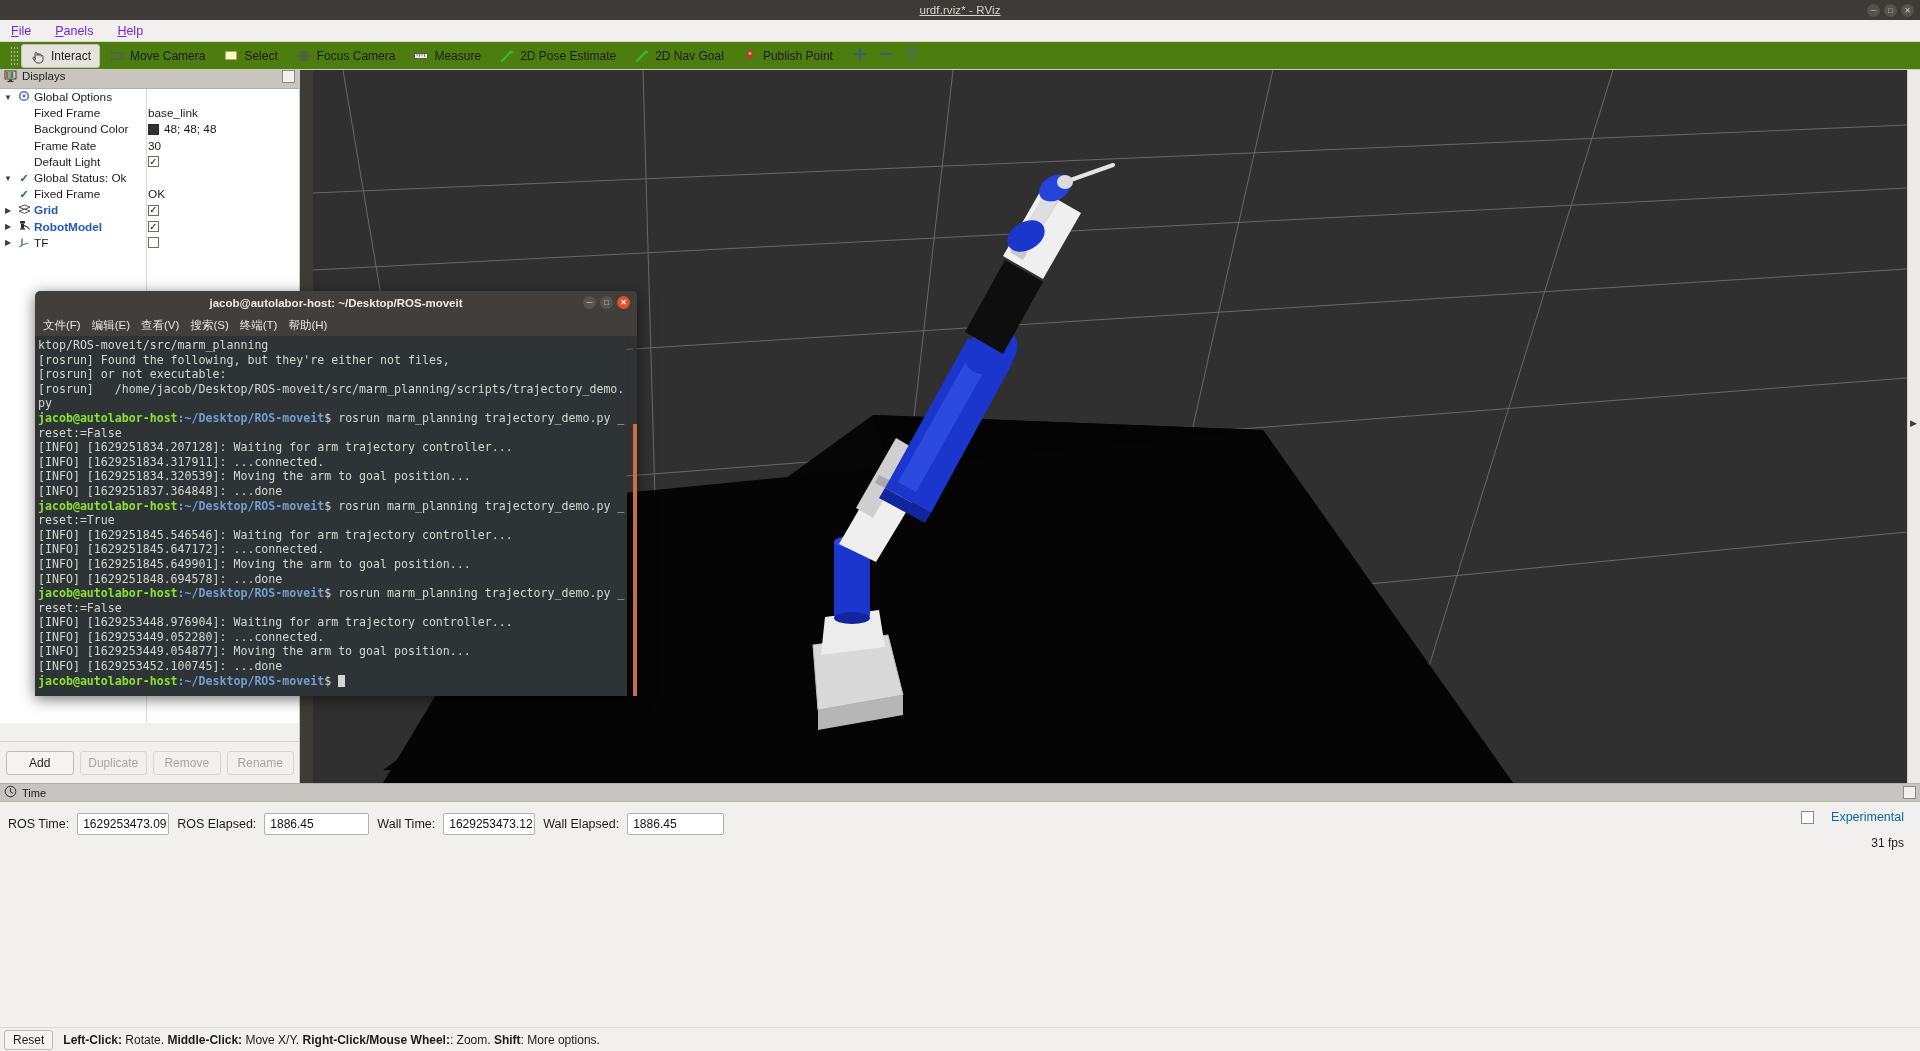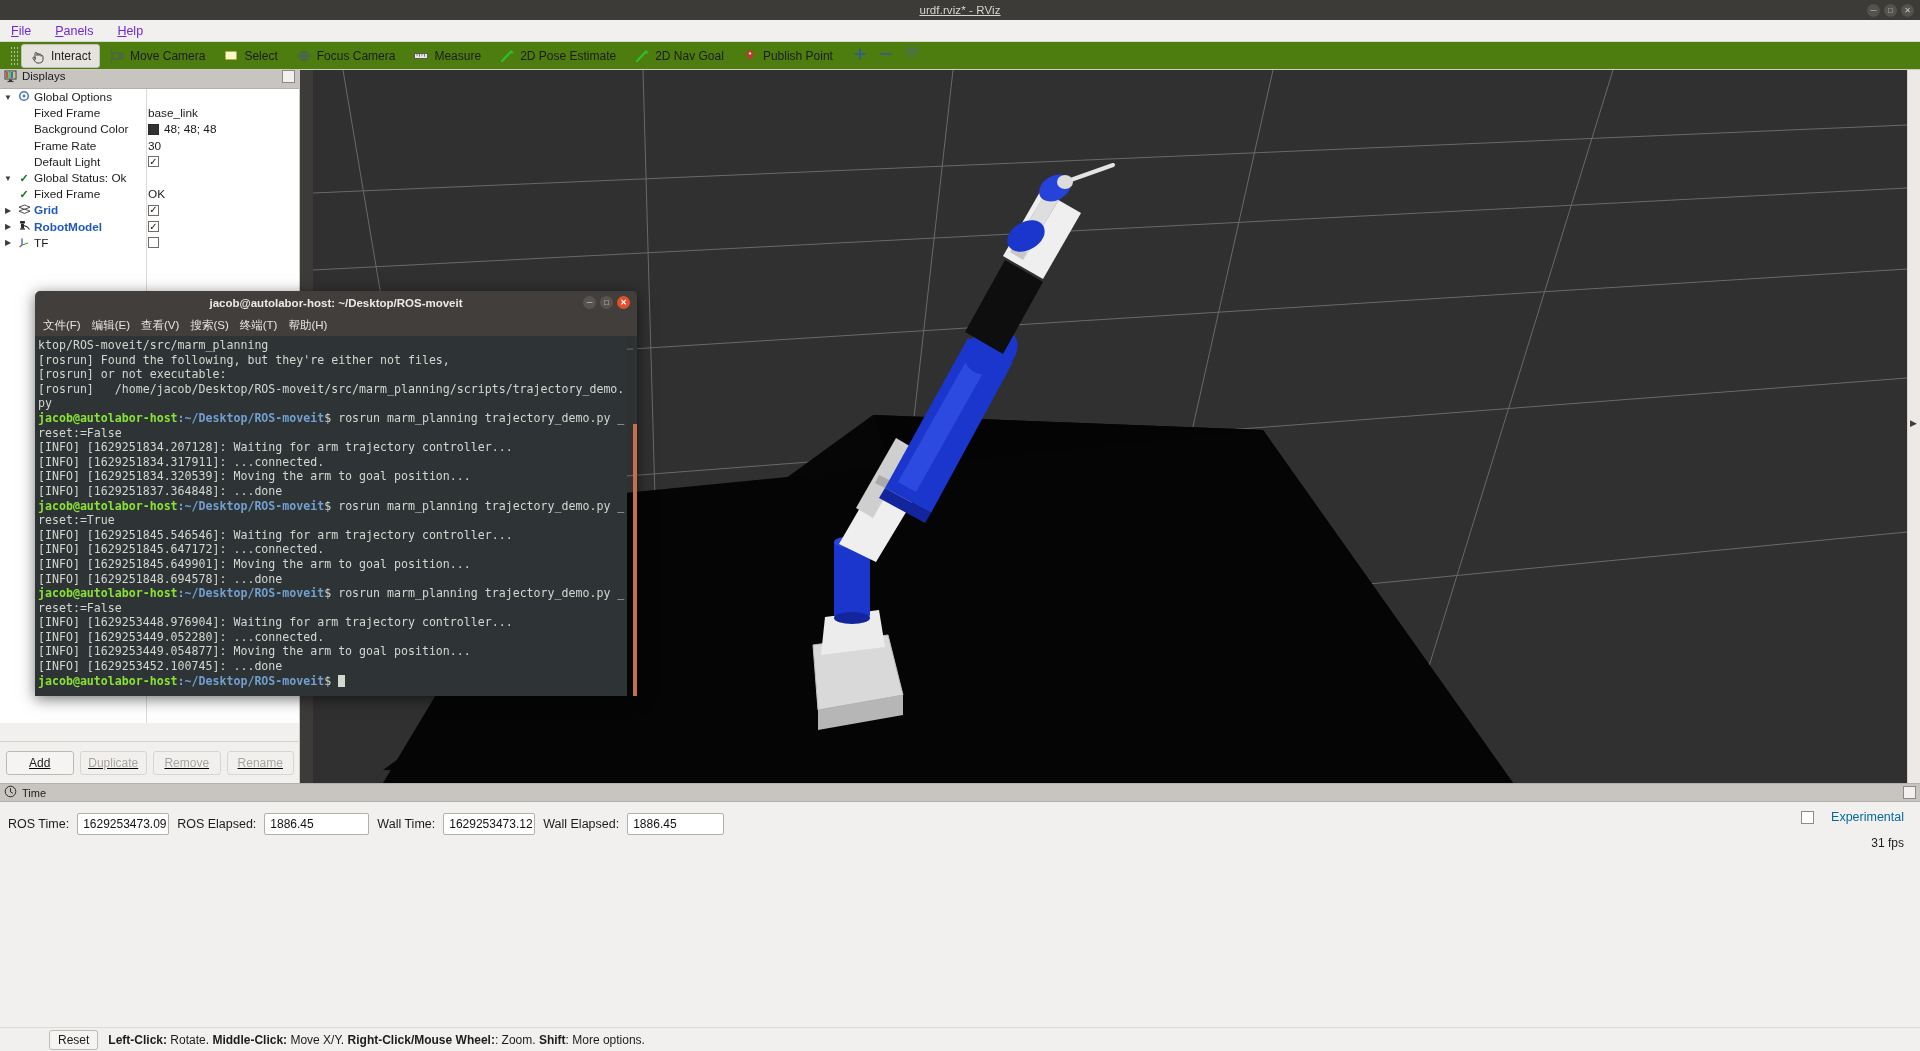--- a/index.html
+++ b/index.html
@@ -82,21 +82,20 @@
   .vdivider { position: absolute; left: 146px; top: 0; bottom: 0; width: 1px; background: #dddad6; }
   .cbox { width: 11px; height: 11px; border: 1px solid #6f6c68; background: #fff;
           display: inline-flex; align-items: center; justify-content: center;
           font-size: 10px; color: #111; line-height: 1; }
   .swatch { width: 11px; height: 11px; background: #303030; border: 1px solid #2a2a2a; display: inline-block; }
   .chk { color: #1a7a1a; font-weight: bold; font-size: 12px; }
   .panel-btns {
     position: absolute; bottom: 0; left: 0; width: 300px; height: 42px;
     display: flex; align-items: center; gap: 6px; padding: 10px 6px;
     border-top: 1px solid #d5d2cd;
-    text-decoration: underline;
   }
   .pbtn {
     flex: 1; height: 24px; font-size: 12px; border: 1px solid #bdb9b3;
     border-radius: 3px; background: #f6f4f2; color: #1c1c1c;
     display: flex; align-items: center; justify-content: center; cursor: default;
   }
   .pbtn.disabled { color: #a8a4a0; border-color: #d8d5d1; background: #f2f0ee; }
 
   
   .view3d {
@@ -147,21 +146,21 @@
     position: absolute; right: 16px; top: 53px; font-size: 12px; color: #1c1c1c;
   }
   .statusbar {
     position: absolute; left: 0; bottom: 0; width: 1920px; height: 24px;
     display: flex; align-items: center; gap: 10px; padding-left: 4px;
     background: #f2f0ee; border-top: 1px solid #dedbd7;
   }
   .reset-btn {
     height: 20px; padding: 0 8px; font-size: 12px; border: 1px solid #bdb9b3;
     background: #f6f4f2; border-radius: 3px; color: #1c1c1c;
-    display: flex; align-items: center; cursor: default; margin-left: 45px;
+    display: flex; align-items: center; cursor: default;
   }
   .hint { font-size: 12px; color: #1c1c1c; }
   .hint b { font-weight: bold; }
 
   
   .term {
     position: absolute; left: 35px; top: 291px; width: 602px; height: 405px;
     box-shadow: 0 3px 14px rgba(0,0,0,.55);
   }
   .term-title {

